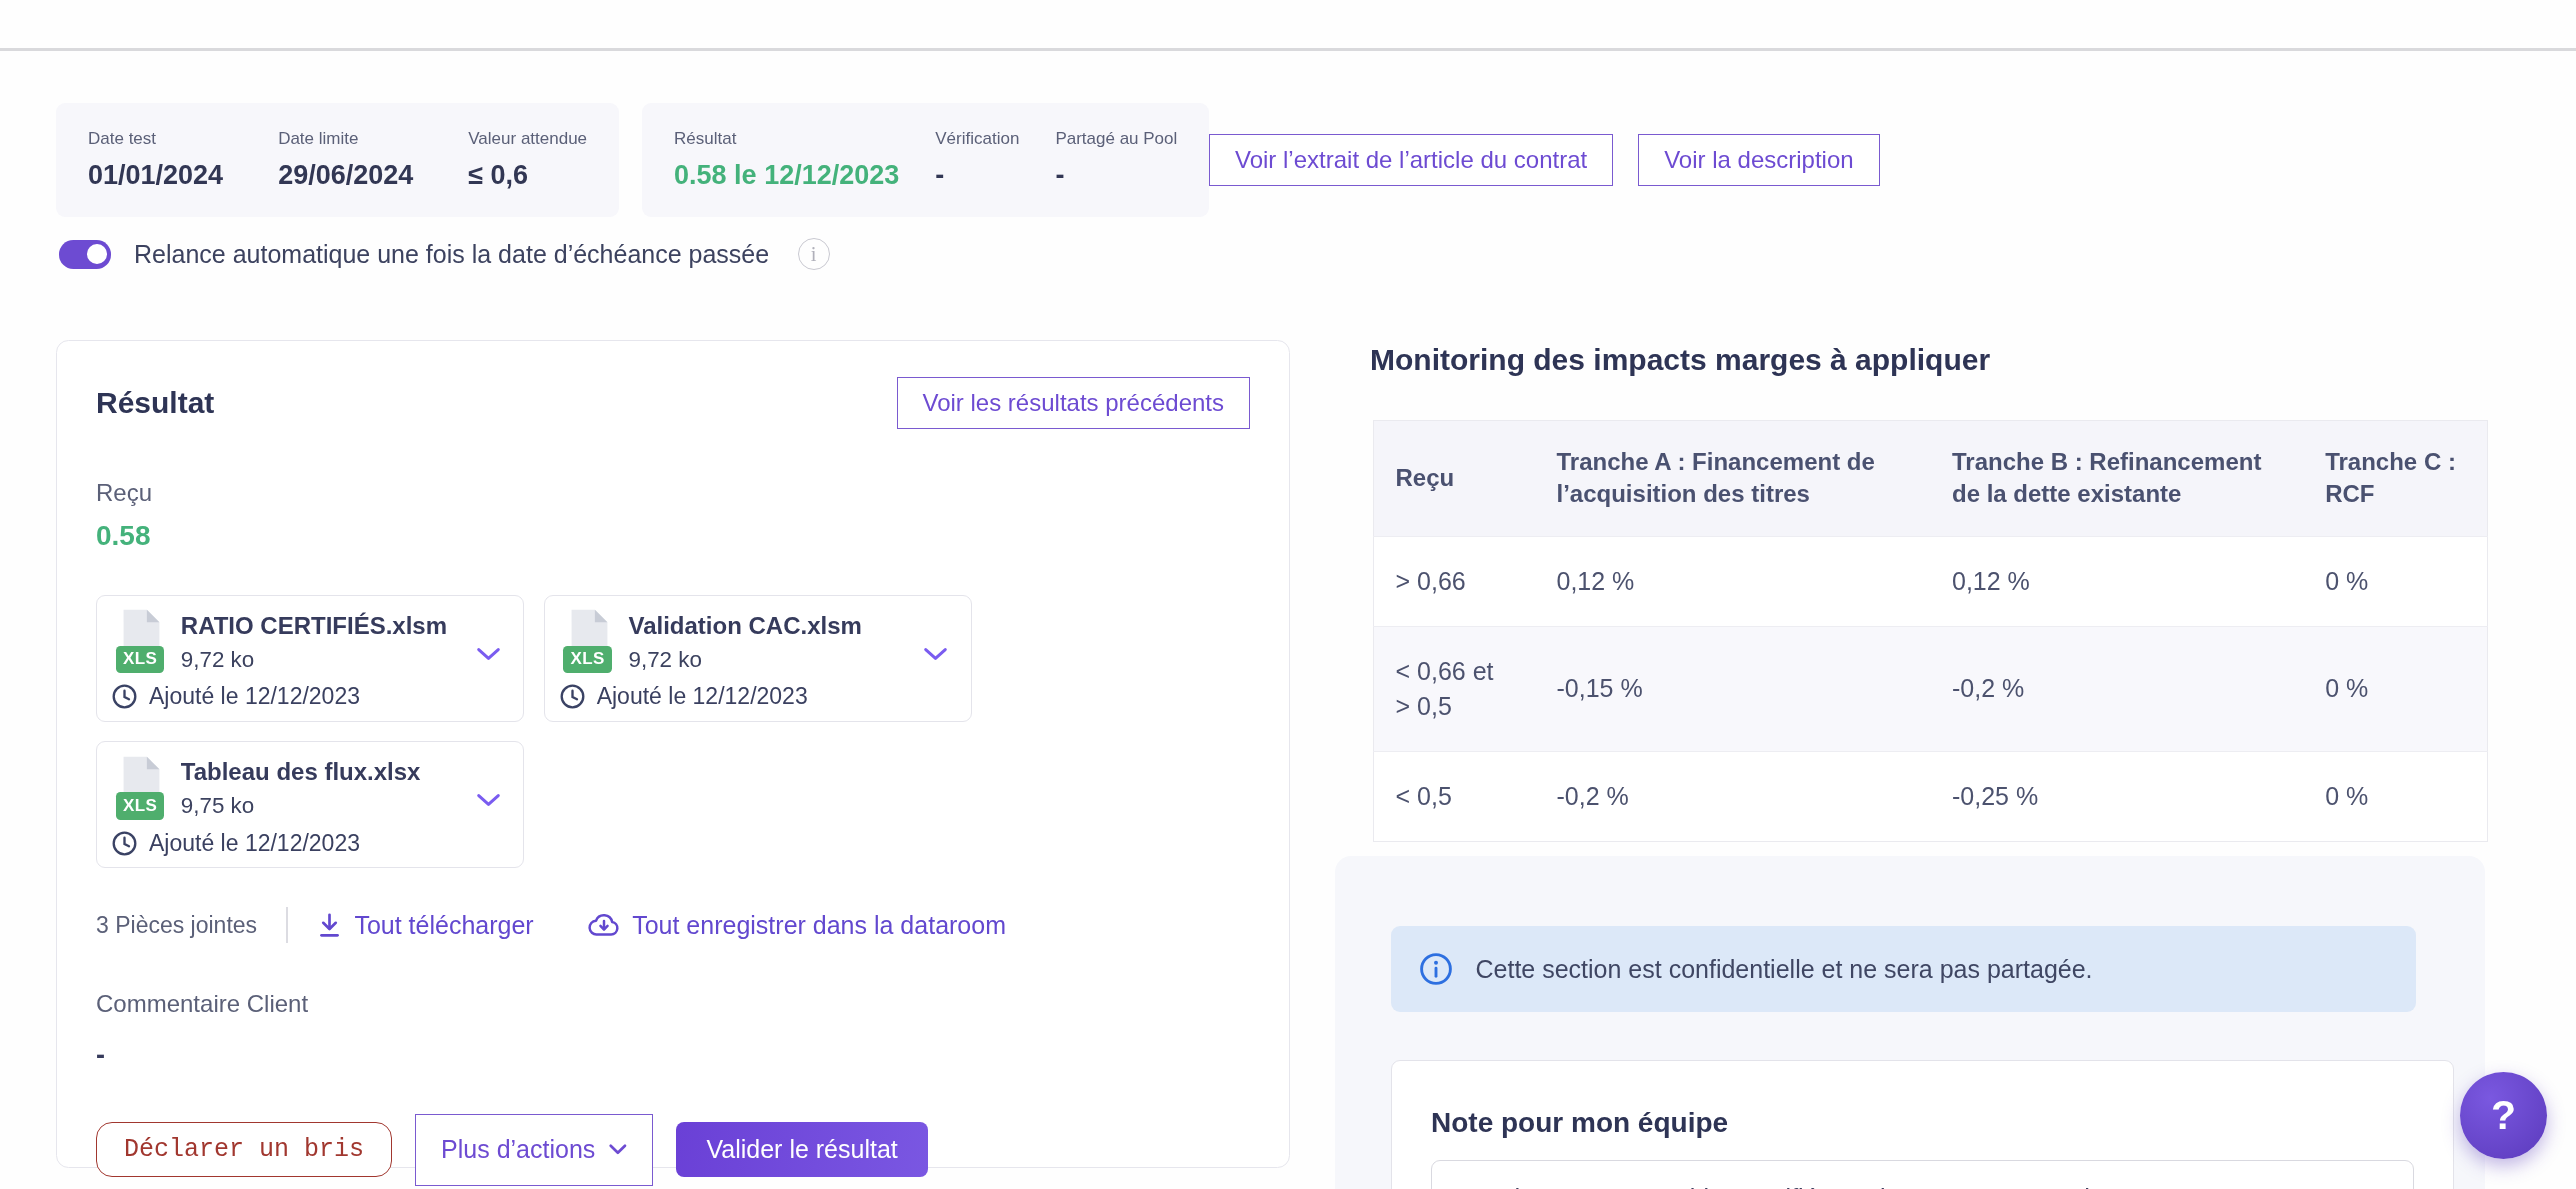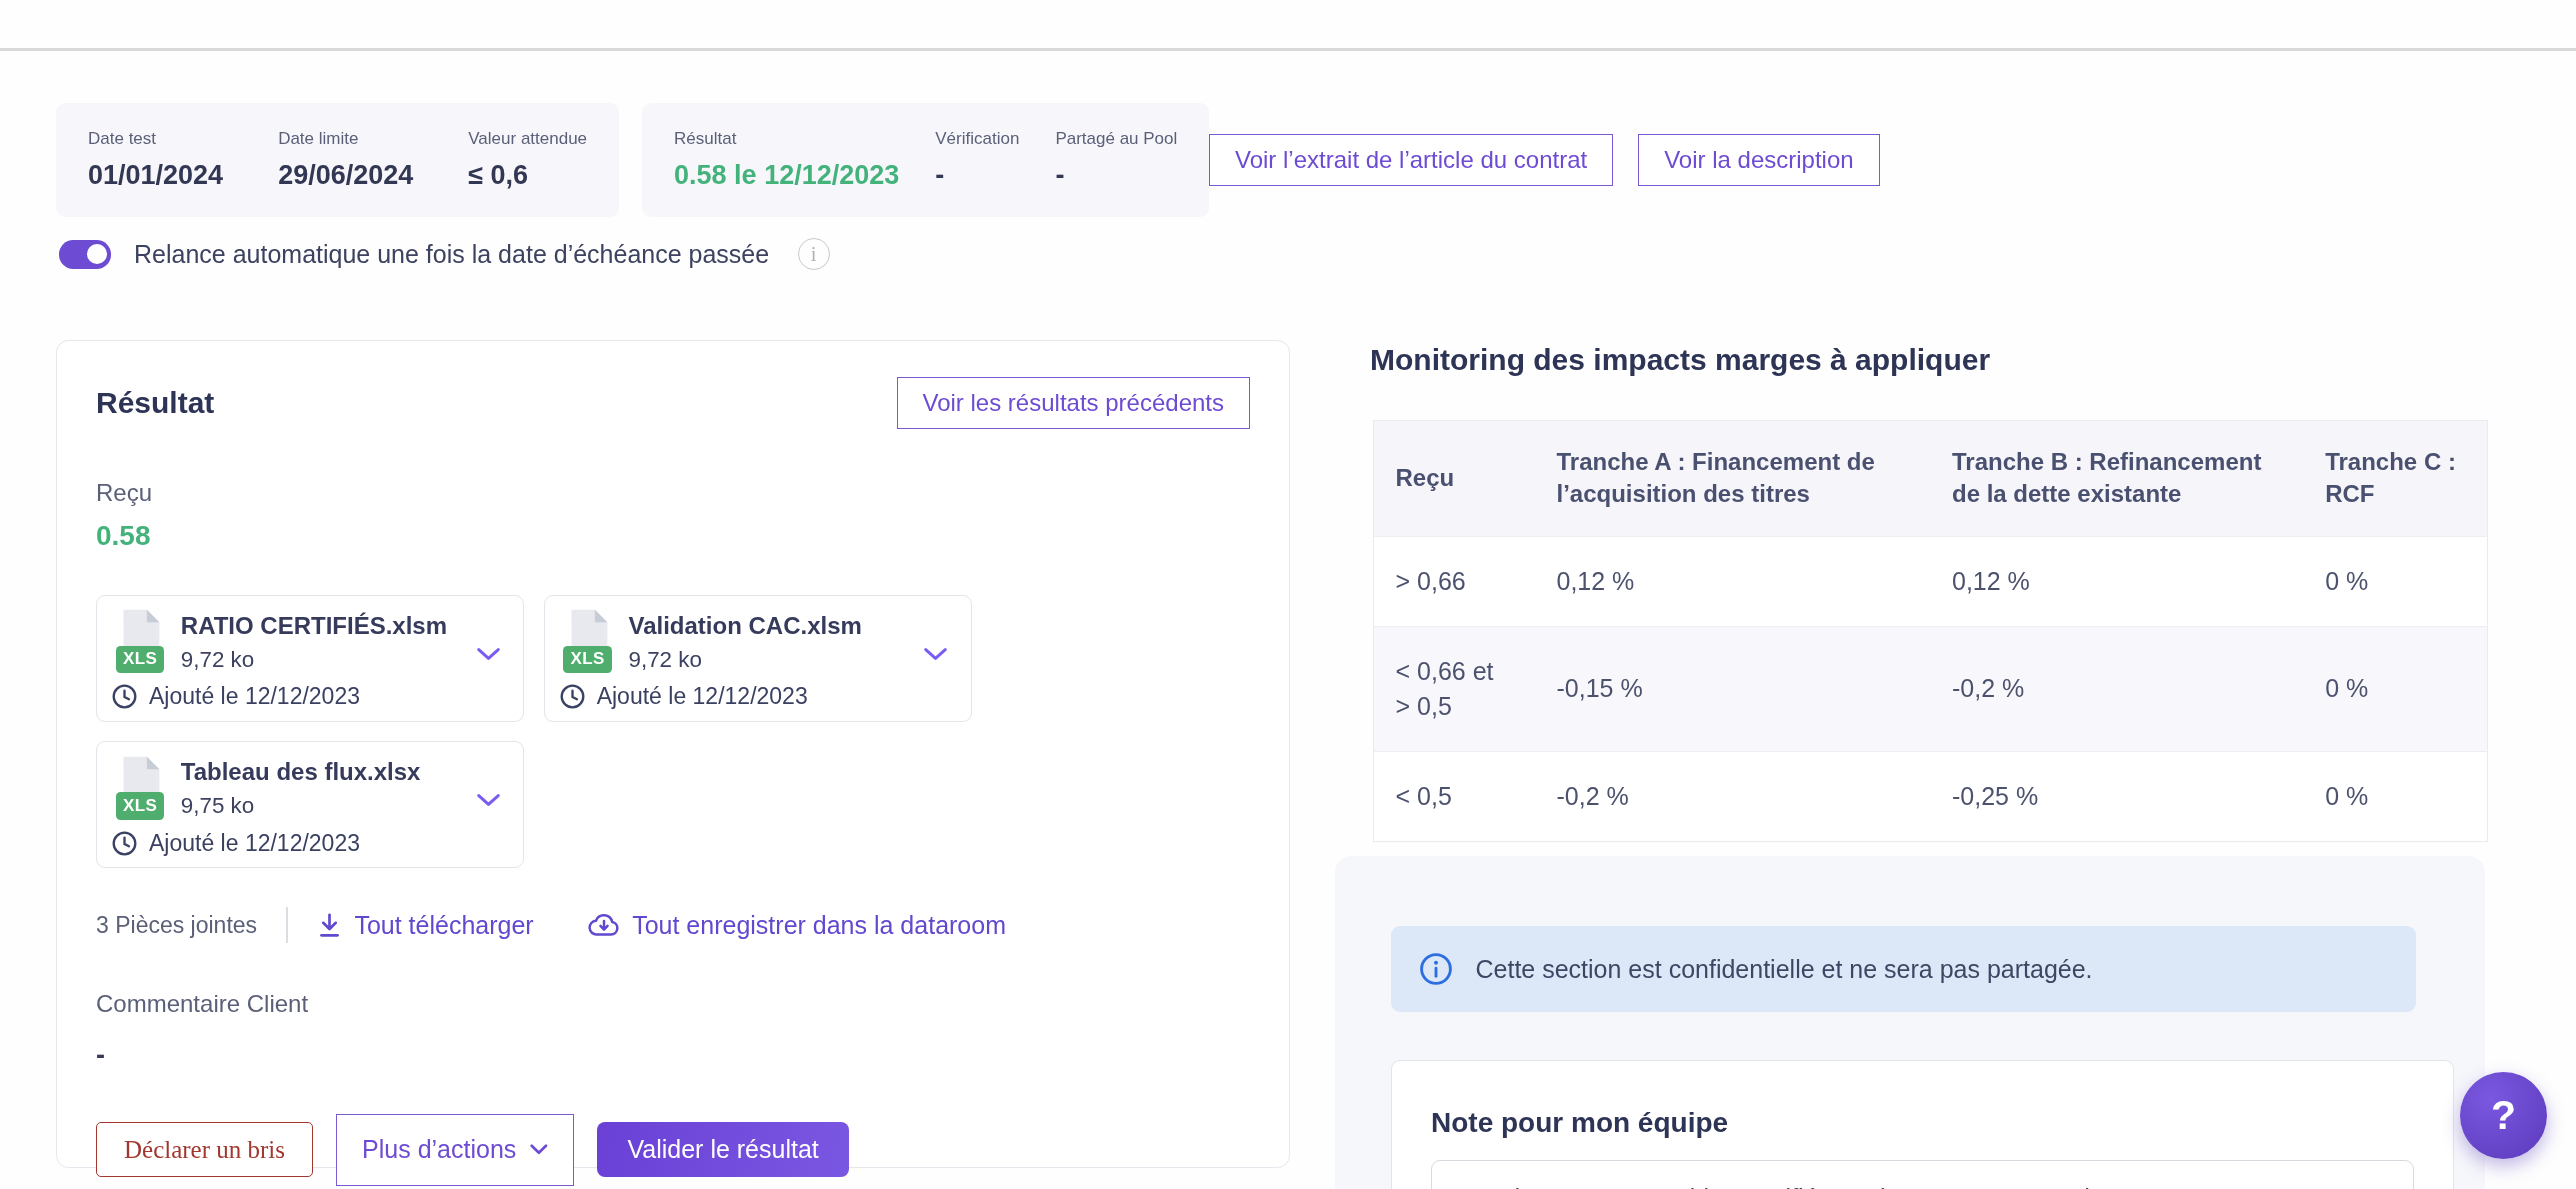--- a/index.html
+++ b/index.html
@@ -51,22 +51,22 @@
   .file-size{font-size:22.4px;color:#3c425f;margin-top:7.2px;}
   .file-chevron{position:absolute;right:21.5px;top:50px;}
   .file-added{margin-top:auto;display:flex;align-items:flex-end;gap:10.7px;font-size:23px;color:#3a4060;}
   .attach-row{margin-top:39px;display:flex;align-items:center;}
   .attach-count{color:#5b6078;font-size:23px;}
   .vdiv{width:1.8px;height:36px;background:#dcdce2;margin:0 29px;}
   .link{color:#6248cf;font-size:25px;display:flex;align-items:center;gap:12.5px;cursor:pointer;margin-right:54px;}
   .comment-label{margin-top:47px;font-size:24px;color:#5b6078;}
   .comment-value{margin-top:21.5px;font-size:27px;font-weight:bold;color:#363b5c;}
   .actions{margin-top:43px;display:flex;gap:23px;align-items:center;}
-  .btn-danger{height:55px;border:1.8px solid #a1372f;border-radius:5px;background:#fff;color:#a1372f;
-    font-size:25px;padding:0 27px;cursor:pointer;font-family:Liberation Serif, serif;display:inline-flex;align-items:center;}
+  .btn-danger{height:55px;border:1.8px solid #a1372f;border-radius:16px;background:#fff;color:#a1372f;
+    font-size:25px;padding:0 27px;cursor:pointer;font-family:Liberation Mono, monospace;display:inline-flex;align-items:center;}
   .btn-outline.tall{height:72px;font-size:25px;}
   .btn-primary{height:55px;border:none;border-radius:8px;background:linear-gradient(100deg,#6a40d6,#7a57e2);
     color:#fff;font-size:25px;padding:0 30px;cursor:pointer;font-family:inherit;display:inline-flex;align-items:center;}
 
   
   .monitoring-title{position:absolute;left:1370px;top:343px;font-size:30px;font-weight:bold;color:#2e3455;}
   .mon-table{position:absolute;left:1373px;top:420px;width:1115px;border-collapse:collapse;table-layout:fixed;
     background:#fff;border:1.8px solid #eaeaef;}
   .mon-table th{background:#f5f5fa;text-align:left;font-size:24px;color:#4a5170;font-weight:bold;
     padding:25px 21.5px;line-height:1.35;vertical-align:middle;}

